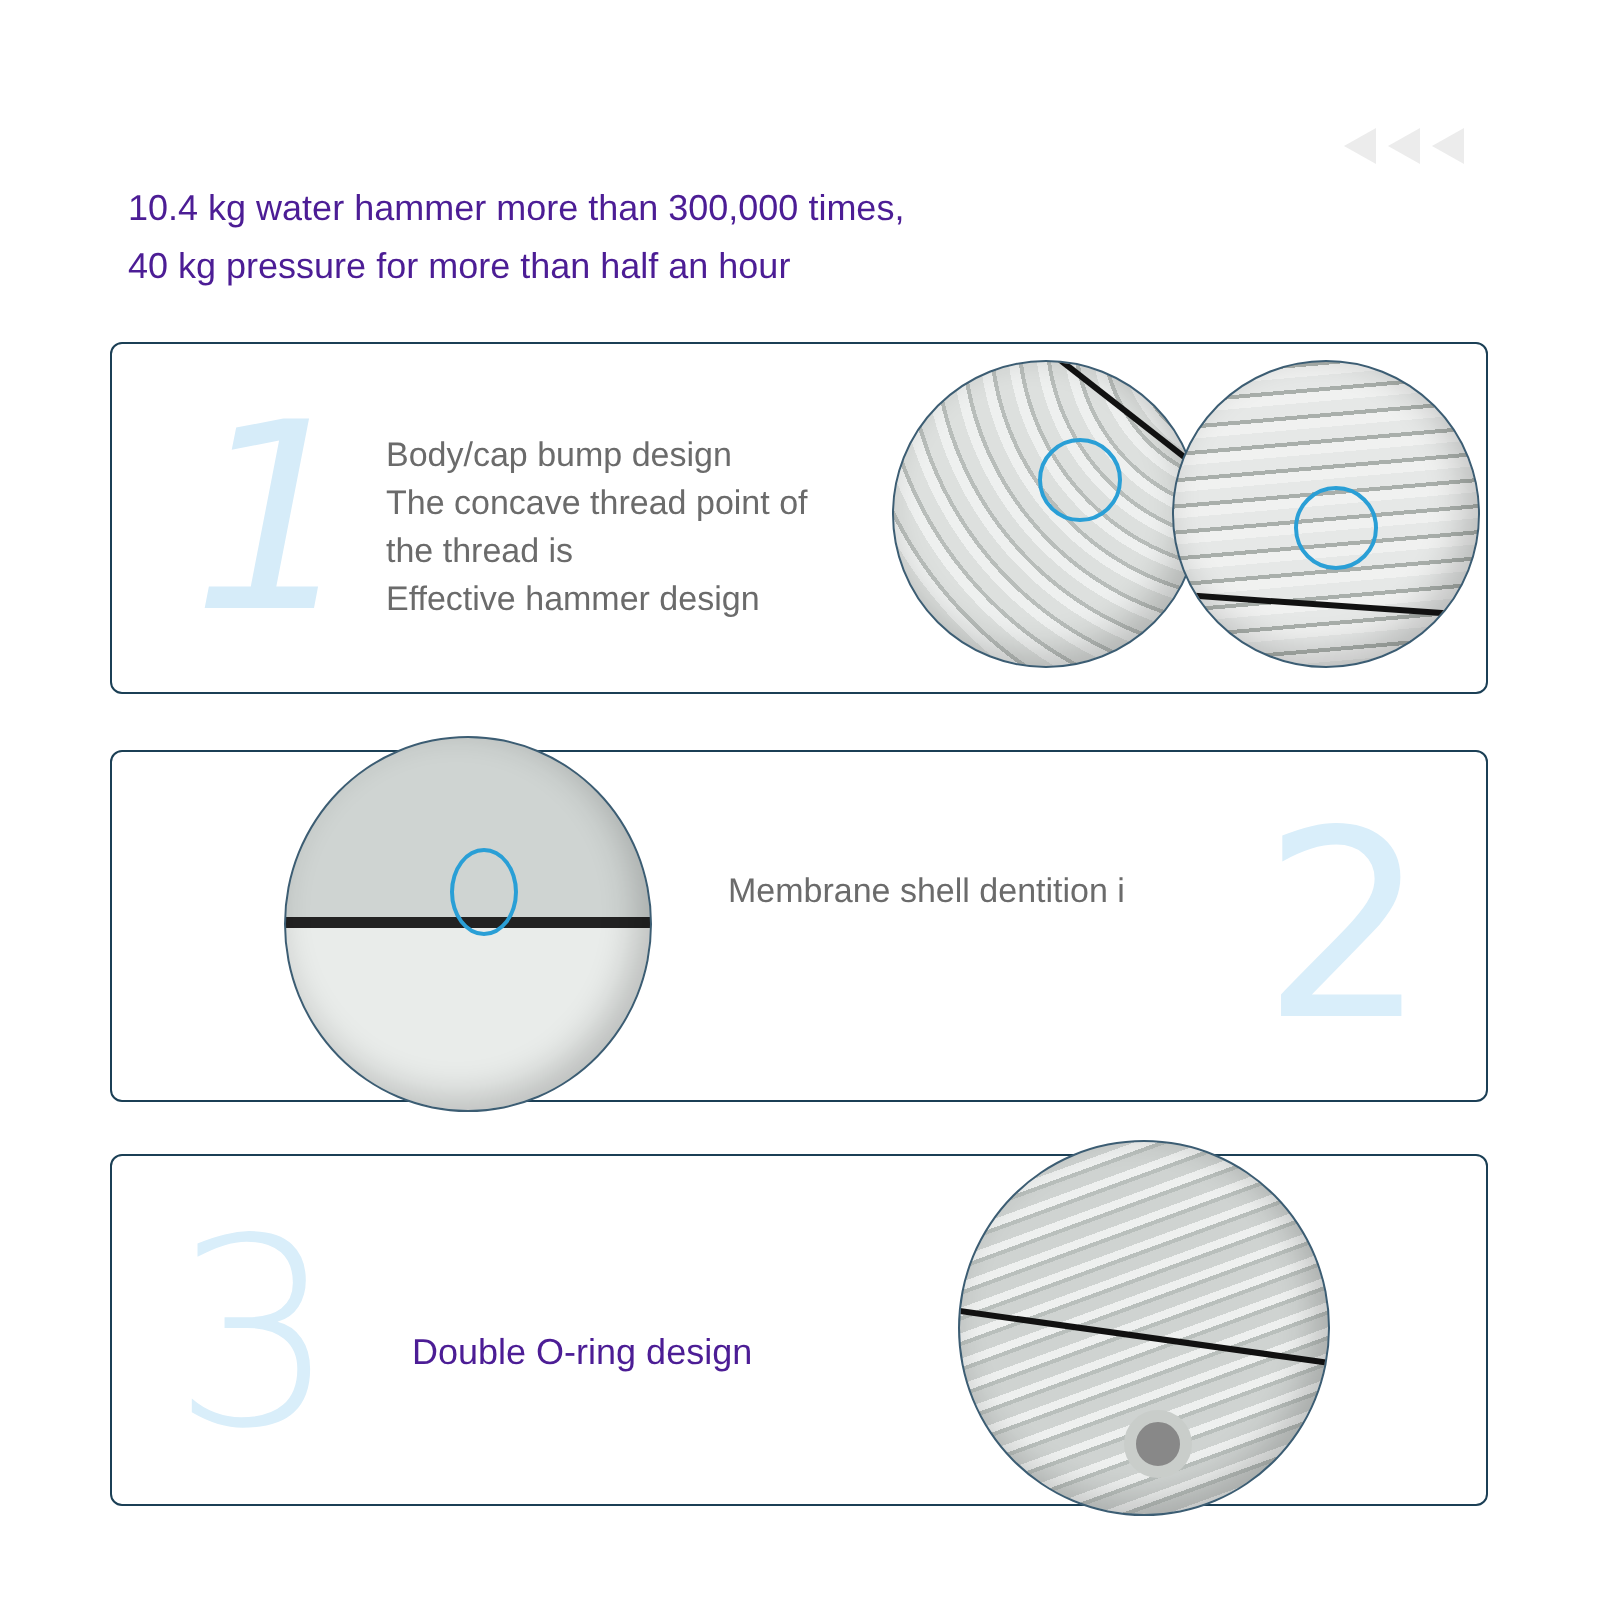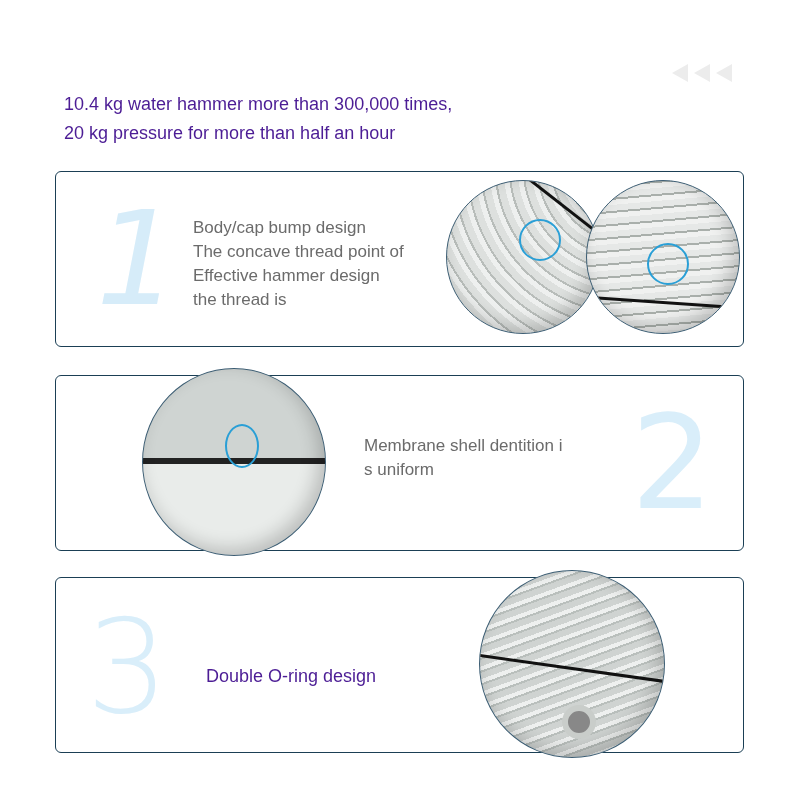--- a/index.html
+++ b/index.html
@@ -52,48 +52,47 @@
 <body>
 
 <div class="arrows">
   <div class="arrow"></div>
   <div class="arrow"></div>
   <div class="arrow"></div>
 </div>
 
 <div class="headline">
   <div>10.4 kg water hammer more than 300,000 times,</div>
-  <div>20 kg pressure for more than  half an hour</div>
+  <div>40 kg pressure for more than  half an hour</div>
 </div>
 
 <div class="card c1">
   <div class="num">1</div>
   <div class="desc">
     <div>Body/cap bump design</div>
     <div>The concave thread point of</div>
+    <div>the thread is</div>
     <div>Effective hammer design</div>
-    <div>the thread is</div>
   </div>
   <div class="photo p1">
     <div class="oring" style="top:22px; transform:rotate(38deg); left:30%; width:90%;"></div>
     <div class="hl" style="left:72px; top:38px;"></div>
   </div>
   <div class="photo p2">
     <div class="oring" style="top:120px; transform:rotate(4deg);"></div>
     <div class="hl" style="left:60px; top:62px;"></div>
   </div>
 </div>
 
 <div class="card c2">
   <div class="photo p3">
     <div class="hl" style="left:82px; top:55px; width:30px; height:40px;"></div>
   </div>
   <div class="desc">
     <div>Membrane shell dentition i</div>
-    <div>s uniform</div>
   </div>
   <div class="num">2</div>
 </div>
 
 <div class="card c3">
   <div class="num">3</div>
   <div class="desc">
     <div>Double O-ring design</div>
   </div>
   <div class="photo p4">

